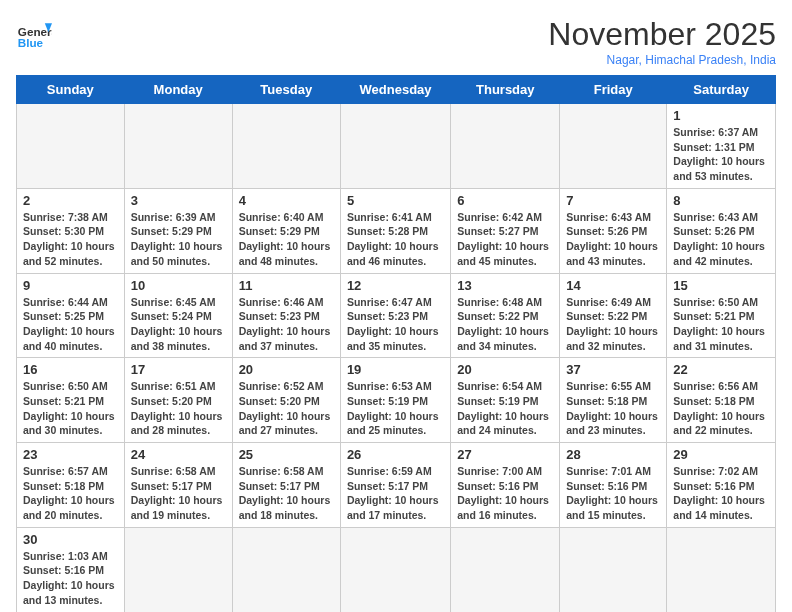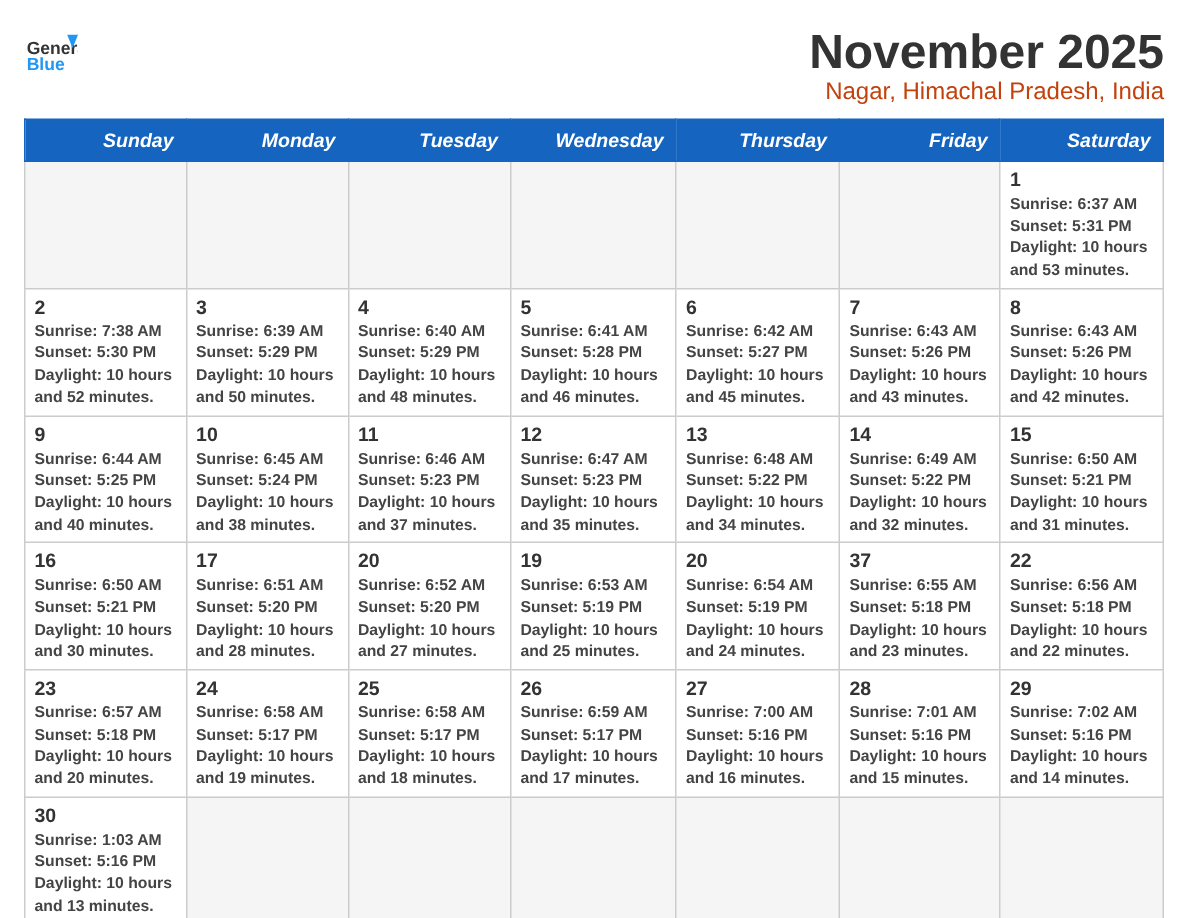--- a/index.html
+++ b/index.html
@@ -23,40 +23,39 @@
     }
     .logo-icon {
       width: 36px;
       height: 36px;
     }
     .title-block {
       text-align: right;
     }
     .month-year {
       font-size: 32px;
-      font-weight: bold;
+      font-weight: normal;
       color: #333;
     }
     .location {
-      font-size: 16px;
-      color: #c2410c;
+      font-size: 12px;
+      color: #3b82f6;
     }
     .calendar {
       width: 100%;
       border-collapse: collapse;
       border: 1px solid #ccc;
     }
     .calendar th {
       background: #1565C0;
       color: #fff;
-      text-align: right;
+      text-align: center;
       padding: 6px 8px;
       font-size: 13px;
       border: 1px solid #1565C0;
-      font-style: italic;
     }
     .calendar td {
       vertical-align: top;
       padding: 4px 6px;
       border: 1px solid #ccc;
       font-size: 10.5px;
       color: #333;
       width: 113px;
       min-height: 80px;
       background: #fff;
@@ -118,21 +117,21 @@
       <td class="empty"></td>
       <td class="empty"></td>
       <td class="empty"></td>
       <td class="empty"></td>
       <td class="empty"></td>
       <td class="empty"></td>
       <td>
         <span class="day-num">1</span>
         <div class="day-info">
           <span>Sunrise: 6:37 AM</span><br>
-          <span>Sunset: 5:31 PM</span><br>
+          <span>Sunset: 1:31 PM</span><br>
           <span>Daylight: 10 hours and 53 minutes.</span>
         </div>
       </td>
     </tr>
 
     <tr>
       <td>
         <span class="day-num">2</span>
         <div class="day-info">
           <span>Sunrise: 7:38 AM</span><br>

